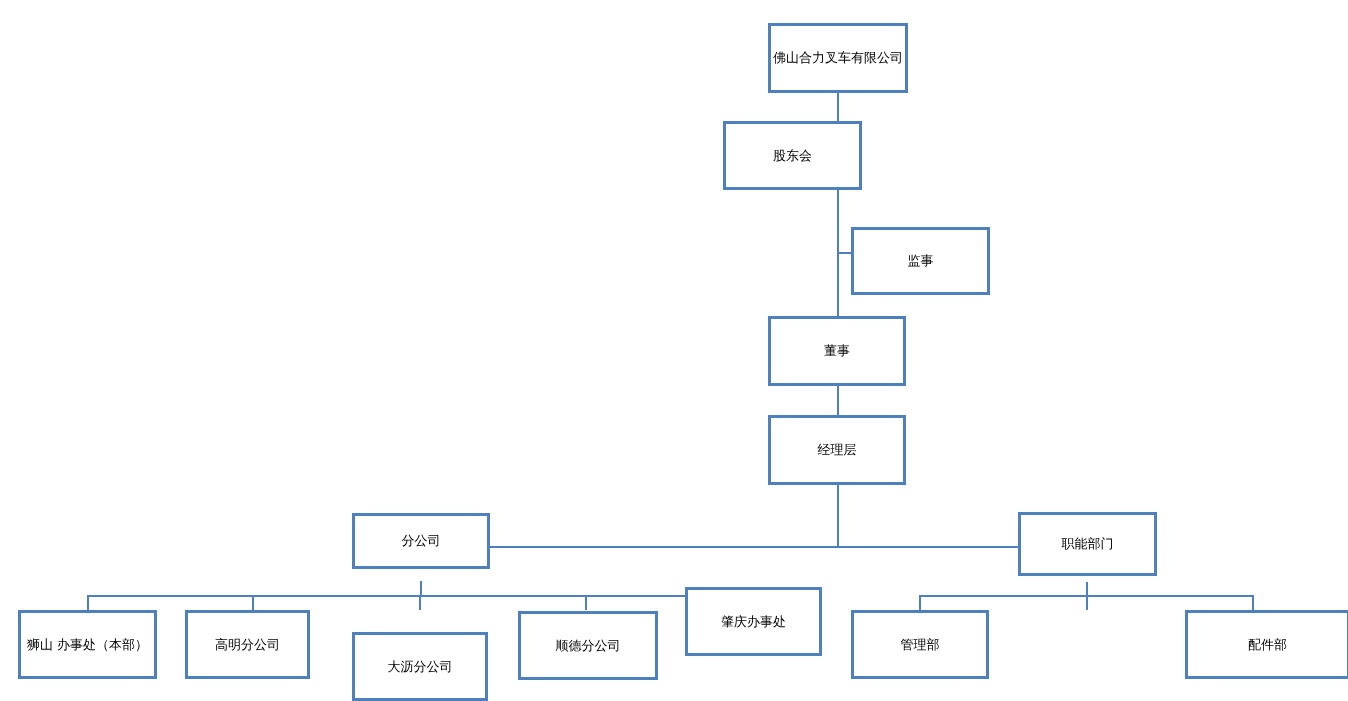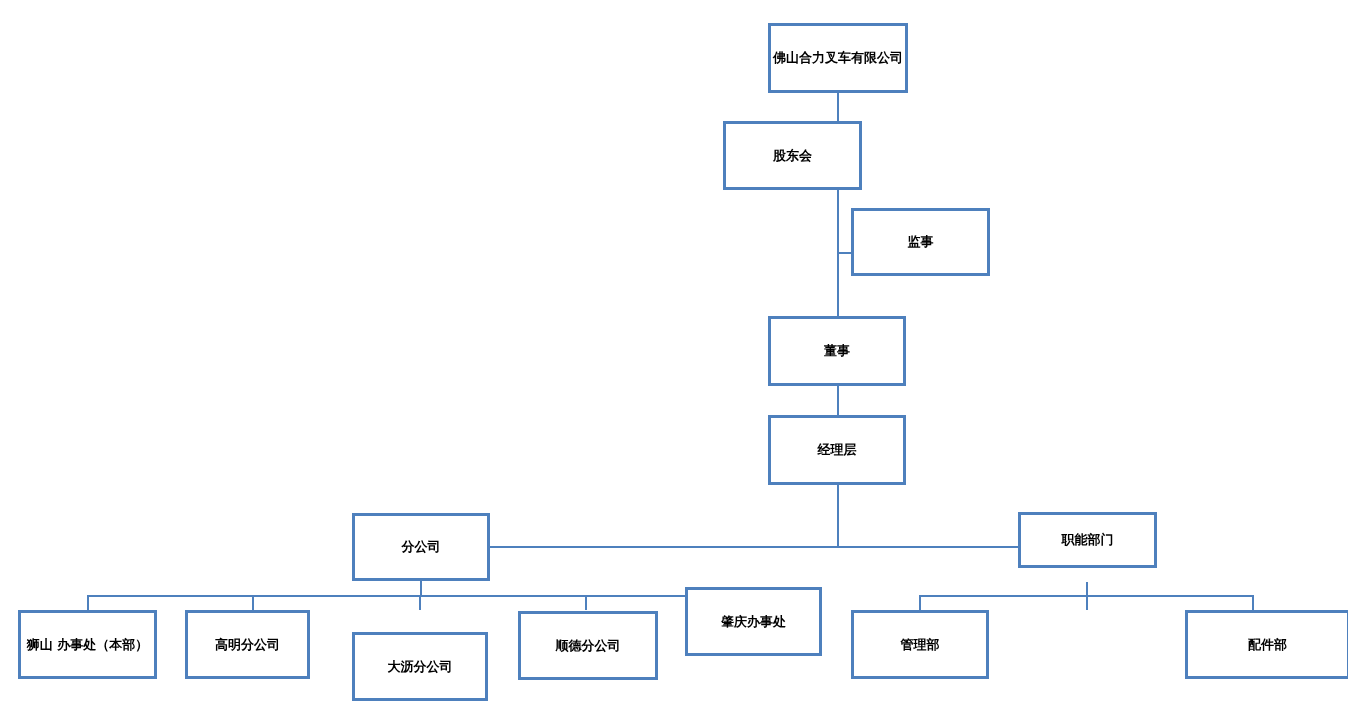--- a/index.html
+++ b/index.html
@@ -13,21 +13,21 @@
     background: var(--bg);
     overflow: hidden;
   }
   .node {
     position: absolute;
     border: 3px solid var(--accent);
     background: var(--bg);
     display: flex;
     align-items: center;
     justify-content: center;
-    font-weight: bold;
+    font-weight: normal;
     font-size: 13px;
     color: #000;
     white-space: nowrap;
     text-align: center;
   }
   .line { position: absolute; background: var(--accent); }
   .line.v { width: 2px; }
   .line.h { height: 2px; }
 </style>
 </head>
@@ -57,36 +57,36 @@
   <div class="line v" style="left:1252px; top:595px; height:15px"></div>
 
   <div class="node" style="left:768px; top:23px; width:140px; height:70px">
     <span>佛山合力叉车有限公司</span>
   </div>
 
   <div class="node" style="left:723px; top:121px; width:139px; height:69px">
     <span>股东会</span>
   </div>
 
-  <div class="node" style="left:851px; top:208px; width:139px; height:68px">
+  <div class="node" style="left:851px; top:227px; width:139px; height:68px">
     <span>监事</span>
   </div>
 
   <div class="node" style="left:768px; top:316px; width:138px; height:70px">
     <span>董事</span>
   </div>
 
   <div class="node" style="left:768px; top:415px; width:138px; height:70px">
     <span>经理层</span>
   </div>
 
-  <div class="node" style="left:352px; top:513px; width:138px; height:68px">
+  <div class="node" style="left:352px; top:513px; width:138px; height:56px">
     <span>分公司</span>
   </div>
-  <div class="node" style="left:1018px; top:512px; width:139px; height:56px">
+  <div class="node" style="left:1018px; top:512px; width:139px; height:64px">
     <span>职能部门</span>
   </div>
 
   <div class="node" style="left:18px; top:610px; width:139px; height:69px">
     <span>狮山 办事处（本部）</span>
   </div>
   <div class="node" style="left:185px; top:610px; width:125px; height:69px">
     <span>高明分公司</span>
   </div>
   <div class="node" style="left:352px; top:632px; width:136px; height:69px">

